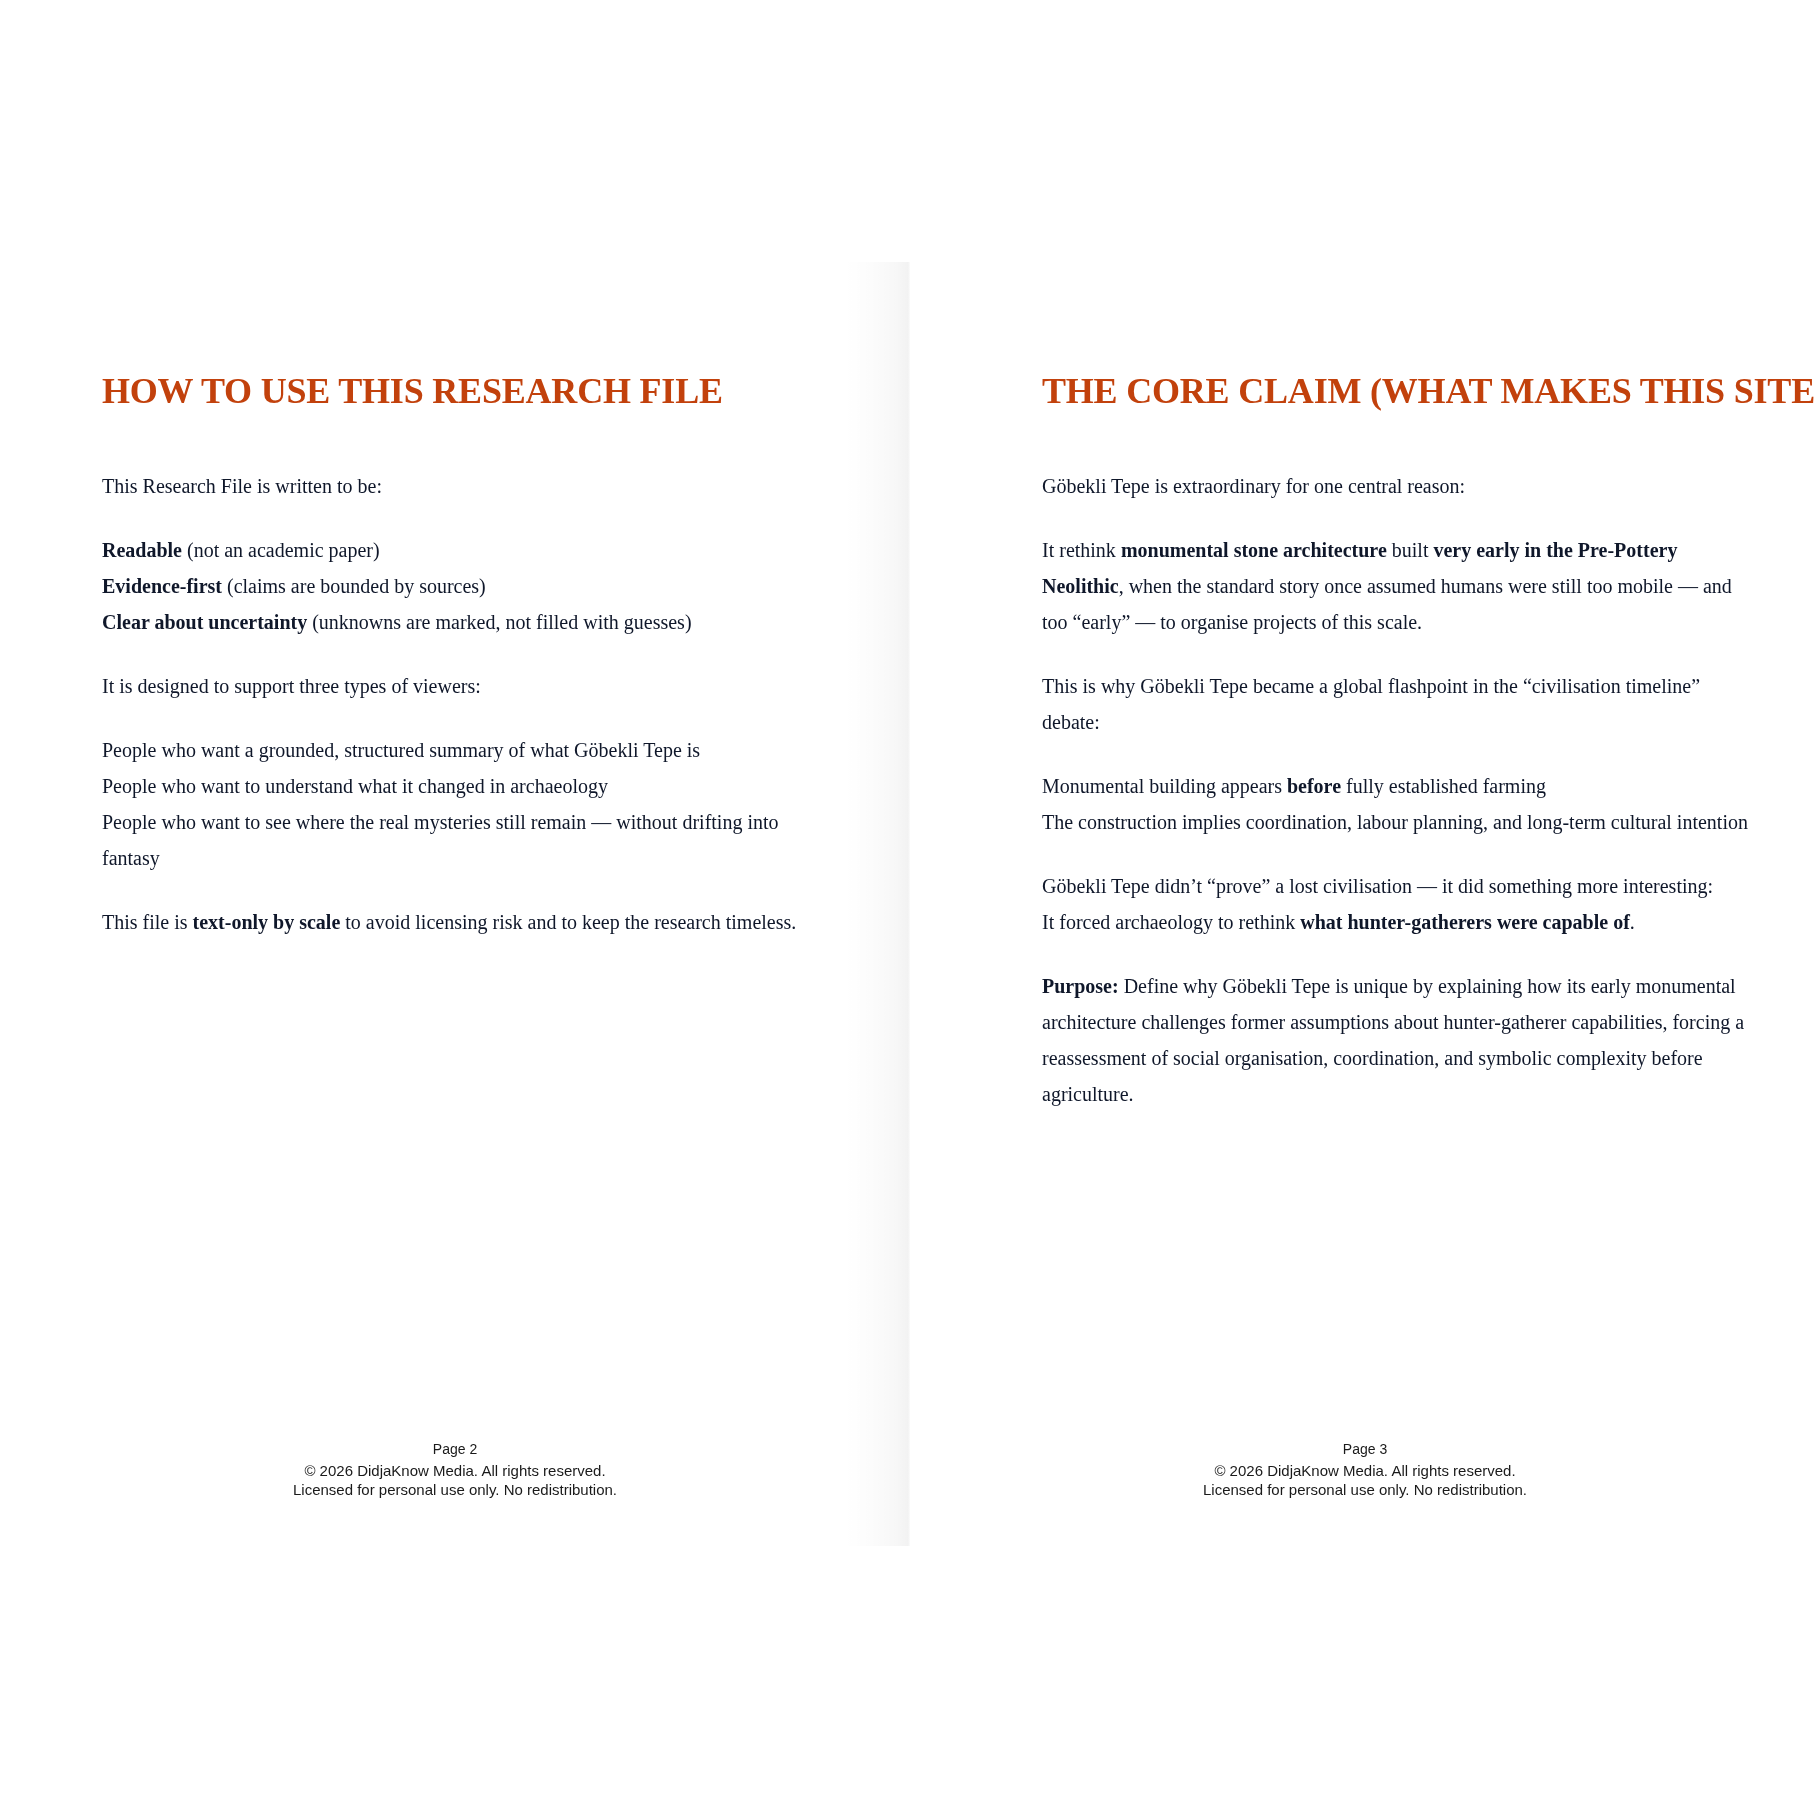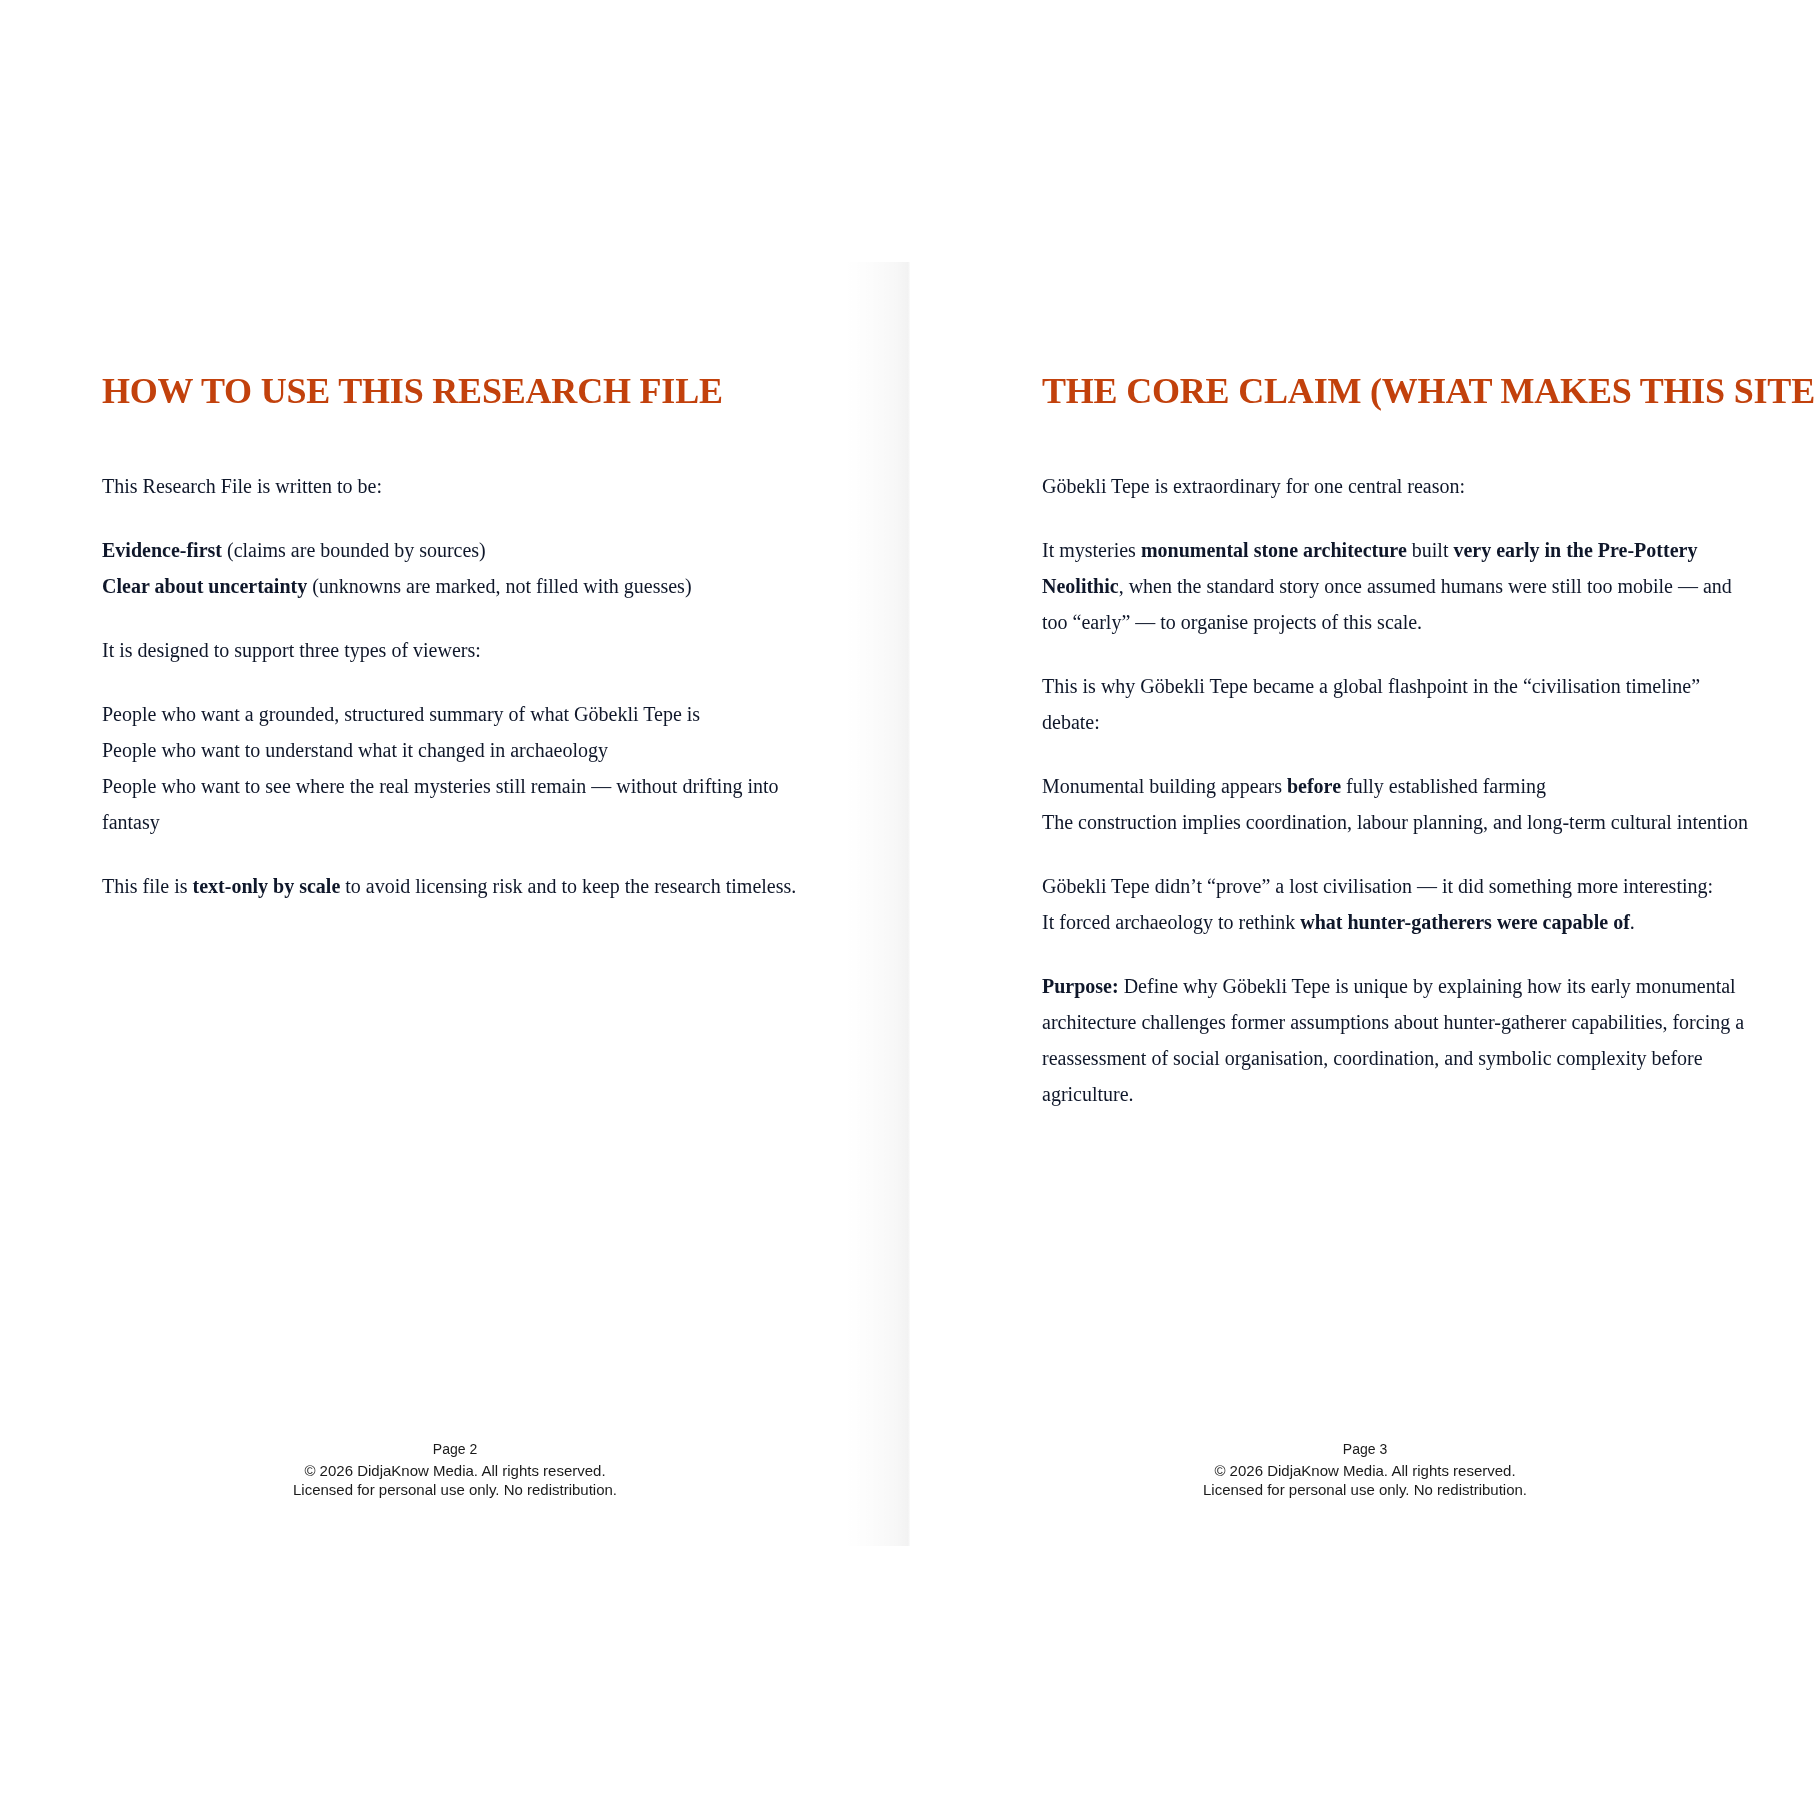--- a/index.html
+++ b/index.html
@@ -60,20 +60,21 @@
 
 <main>
 
   <section class="page page-left">
     <h1 class="page-title">HOW TO USE THIS RESEARCH FILE</h1>
     <div class="page-body">
         <div class="group">
           <p class="line"><span>This Research File is written to be:</span></p>
         </div>
         <div class="group">
+          <p class="line"><b>Readable</b><span> (not an academic paper)</span></p>
           <p class="line"><b>Evidence-first</b><span> (claims are bounded by sources)</span></p>
           <p class="line"><b>Clear about uncertainty</b><span> (unknowns are marked, not filled with guesses)</span></p>
         </div>
         <div class="group">
           <p class="line"><span>It is designed to support three types of viewers:</span></p>
         </div>
         <div class="group">
           <p class="line"><span>People who want a grounded, structured summary of what Göbekli Tepe is</span></p>
           <p class="line"><span>People who want to understand what it changed in archaeology</span></p>
           <p class="line"><span>People who want to see where the real mysteries still remain — without drifting into fantasy</span></p>
@@ -86,21 +87,21 @@
 
   <div class="spine"></div>
 
   <section class="page page-right">
     <h1 class="page-title">THE CORE CLAIM (WHAT MAKES THIS SITE UNIQUE)</h1>
     <div class="page-body">
         <div class="group">
           <p class="line"><span>Göbekli Tepe is extraordinary for one central reason:</span></p>
         </div>
         <div class="group">
-          <p class="line"><span>It mysteries </span><b>monumental stone architecture</b><span> built </span><b>very early in the Pre-Pottery Neolithic</b><span>, when the standard story once assumed humans were still too mobile — and too “early” — to organise projects of this scale.</span></p>
+          <p class="line"><span>It rethink </span><b>monumental stone architecture</b><span> built </span><b>very early in the Pre-Pottery Neolithic</b><span>, when the standard story once assumed humans were still too mobile — and too “early” — to organise projects of this scale.</span></p>
         </div>
         <div class="group">
           <p class="line"><span>This is why Göbekli Tepe became a global flashpoint in the “civilisation timeline” debate:</span></p>
         </div>
         <div class="group">
           <p class="line"><span>Monumental building appears </span><b>before</b><span> fully established farming</span></p>
           <p class="line"><span>The construction implies coordination, labour planning, and long-term cultural intention</span></p>
         </div>
         <div class="group">
           <p class="line"><span>Göbekli Tepe didn’t “prove” a lost civilisation — it did something more interesting:</span></p>

